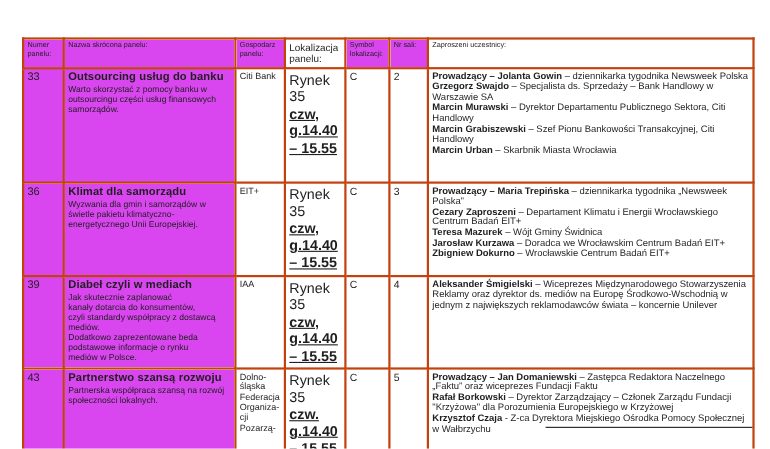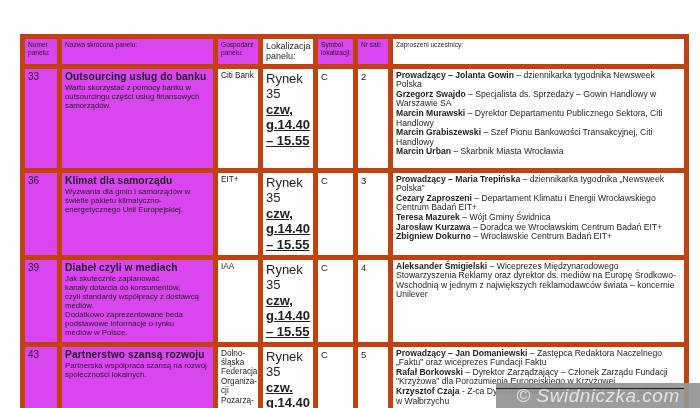--- a/index.html
+++ b/index.html
@@ -12,21 +12,21 @@
     position:absolute; left:16px; top:10px;
     background:#ffff00; color:#111;
     font-size:11.5px; font-weight:bold; text-decoration:underline;
     padding:1px 4px 2px 2px; letter-spacing:0.2px; white-space:nowrap;
   }
   table.panels {
     position:absolute; left:20px; top:34px; width:664px;
     border-collapse:collapse; table-layout:fixed;
   }
   table.panels th, table.panels td {
-    border:5px solid #c2410c; vertical-align:top; overflow:hidden;
+    border:2px solid #c2410c; vertical-align:top; overflow:hidden;
     padding:2px 3px; text-align:left; font-weight:normal;
   }
   tr.hrow { height:23px; }
   tr.r0 { height:104px; } tr.r1 { height:85px;padding-left:24px; } tr.r2 { height:83px; } tr.r3 { height:60px; }
   .green { background:#d946ef; }
   .white { background:#ffffff; }
   th.hsmall { font-size:6.6px; font-weight:bold; line-height:1.25; }
   th.hbig   { font-size:9px;  font-weight:normal; line-height:1.15; }
   td.num  { font-size:10px; font-weight:bold; padding-left:6px; }
   .panel-title { font-size:10.2px; font-weight:bold; line-height:1.1; margin-bottom:1px; letter-spacing:0.1px; }
@@ -86,21 +86,21 @@
         </td>
         <td class="host">Citi Bank</td>
         <td class="loc">
           <div>Rynek 35</div>
           <div class="loc-time">czw, g.14.40 – 15.55</div>
         </td>
         <td class="sym">C</td>
         <td class="room">2</td>
         <td class="parts">
           <div><span class="pname">Prowadzący – Jolanta Gowin</span><span> – dziennikarka tygodnika Newsweek Polska</span></div>
-          <div><span class="pname">Grzegorz Swajdo</span><span> – Specjalista ds. Sprzedaży – Gowin Handlowy w Warszawie SA</span></div>
+          <div><span class="pname">Grzegorz Swajdo</span><span> – Specjalista ds. Sprzedaży – Bank Handlowy w Warszawie SA</span></div>
           <div><span class="pname">Marcin Murawski</span><span> – Dyrektor Departamentu Publicznego Sektora, Citi Handlowy</span></div>
           <div><span class="pname">Marcin Grabiszewski</span><span> – Szef Pionu Bankowości Transakcyjnej, Citi Handlowy</span></div>
           <div><span class="pname">Marcin Urban</span><span> – Skarbnik Miasta Wrocławia</span></div>
         </td>
       </tr>
 
       <tr class="r1">
         <td class="green num">36</td>
         <td class="green">
           <div class="panel-title">Klimat dla samorządu</div>
@@ -167,18 +167,15 @@
         <td class="parts">
           <div><span class="pname">Prowadzący –  Jan Domaniewski</span><span> – Zastępca Redaktora Naczelnego „Faktu” oraz wiceprezes Fundacji Faktu</span></div>
           <div><span class="pname">Rafał Borkowski</span><span> – Dyrektor Zarządzający – Członek Zarządu Fundacji "Krzyżowa" dla Porozumienia Europejskiego w Krzyżowej</span></div>
           <div><span class="pname">Krzysztof Czaja</span><span> - Z-ca Dyrektora Miejskiego Ośrodka Pomocy Społecznej w Wałbrzychu</span></div>
         </td>
       </tr>
 
     </tbody>
   </table>
 
-  <div class="watermark">
-    <span>© Swidniczka.com</span>
-  </div>
   <div class="border-overlay"></div>
 
 </div>
 
 </body></html>

